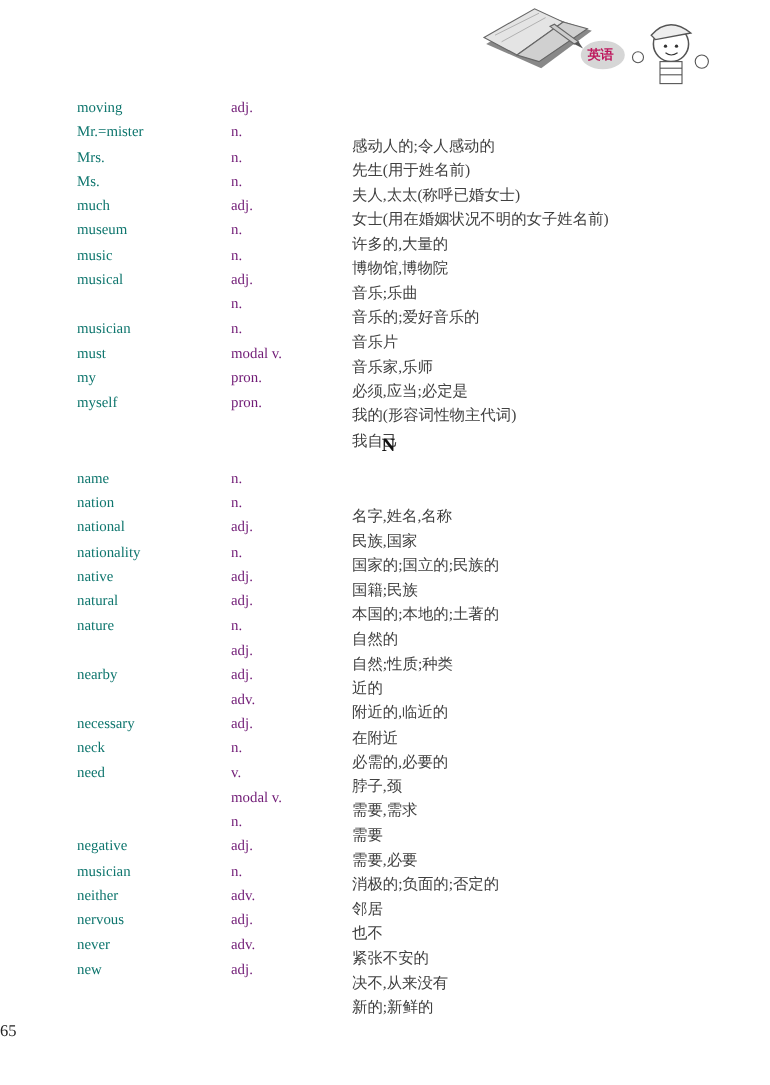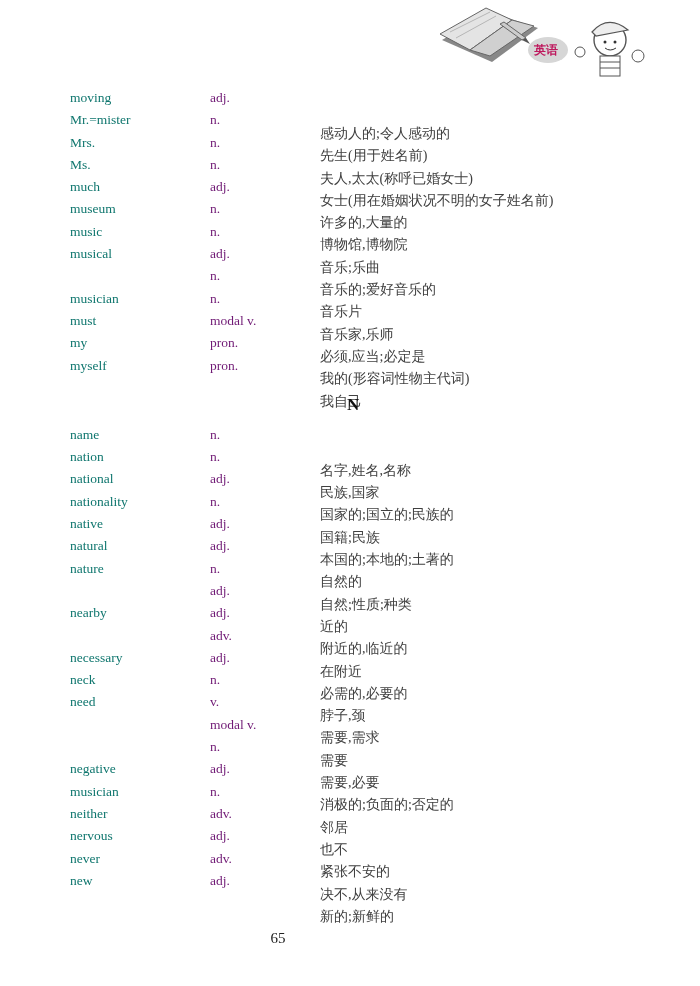--- a/index.html
+++ b/index.html
@@ -6,21 +6,21 @@
   body { width: 700px; height: 986px; position: relative; overflow: hidden;
          font-family: "Liberation Serif", "DejaVu Serif", serif; color: #222; }
   .header-art { position: absolute; left: 430px; top: 0; width: 270px; height: 80px; }
   .rows { position: absolute; left: 70px; top: 87px; width: 560px; }
   .row { position: relative; height: 22.3px; font-size: 13.5px; line-height: 22.3px; }
   .word { position: absolute; left: 0; top: 0; color: #0f766e; }
   .pos { position: absolute; left: 140px; top: 0; color: #701a75; }
   .def { position: absolute; left: 250px; top: 0; font-size: 14px; color: #404040; margin-top: 36px; }
   .letter-row { height: 47px; position: relative; }
   .letter { position: absolute; left: 277px; top: 18px; font-weight: bold; font-size: 17px; color: #111; }
-  .page-num { position: absolute; left: 0; width: 556px; top: 930px; text-align: center; font-size: 15px; color: #222; }
+  .page-num { position: absolute; left: 0; width: 556px; top: 930px; text-align: left; font-size: 15px; color: #222; }
 </style>
 </head>
 <body>
 
 <div class="header-art">
   <svg width="270" height="80" viewBox="0 0 270 80">
 
     <polygon points="12,40 60,12 108,28 62,62" fill="#555" opacity="0.7"></polygon>
 
     <polygon points="10,34 56,8 82,20 40,50" fill="#e4e4e4" stroke="#666" stroke-width="1"></polygon>

